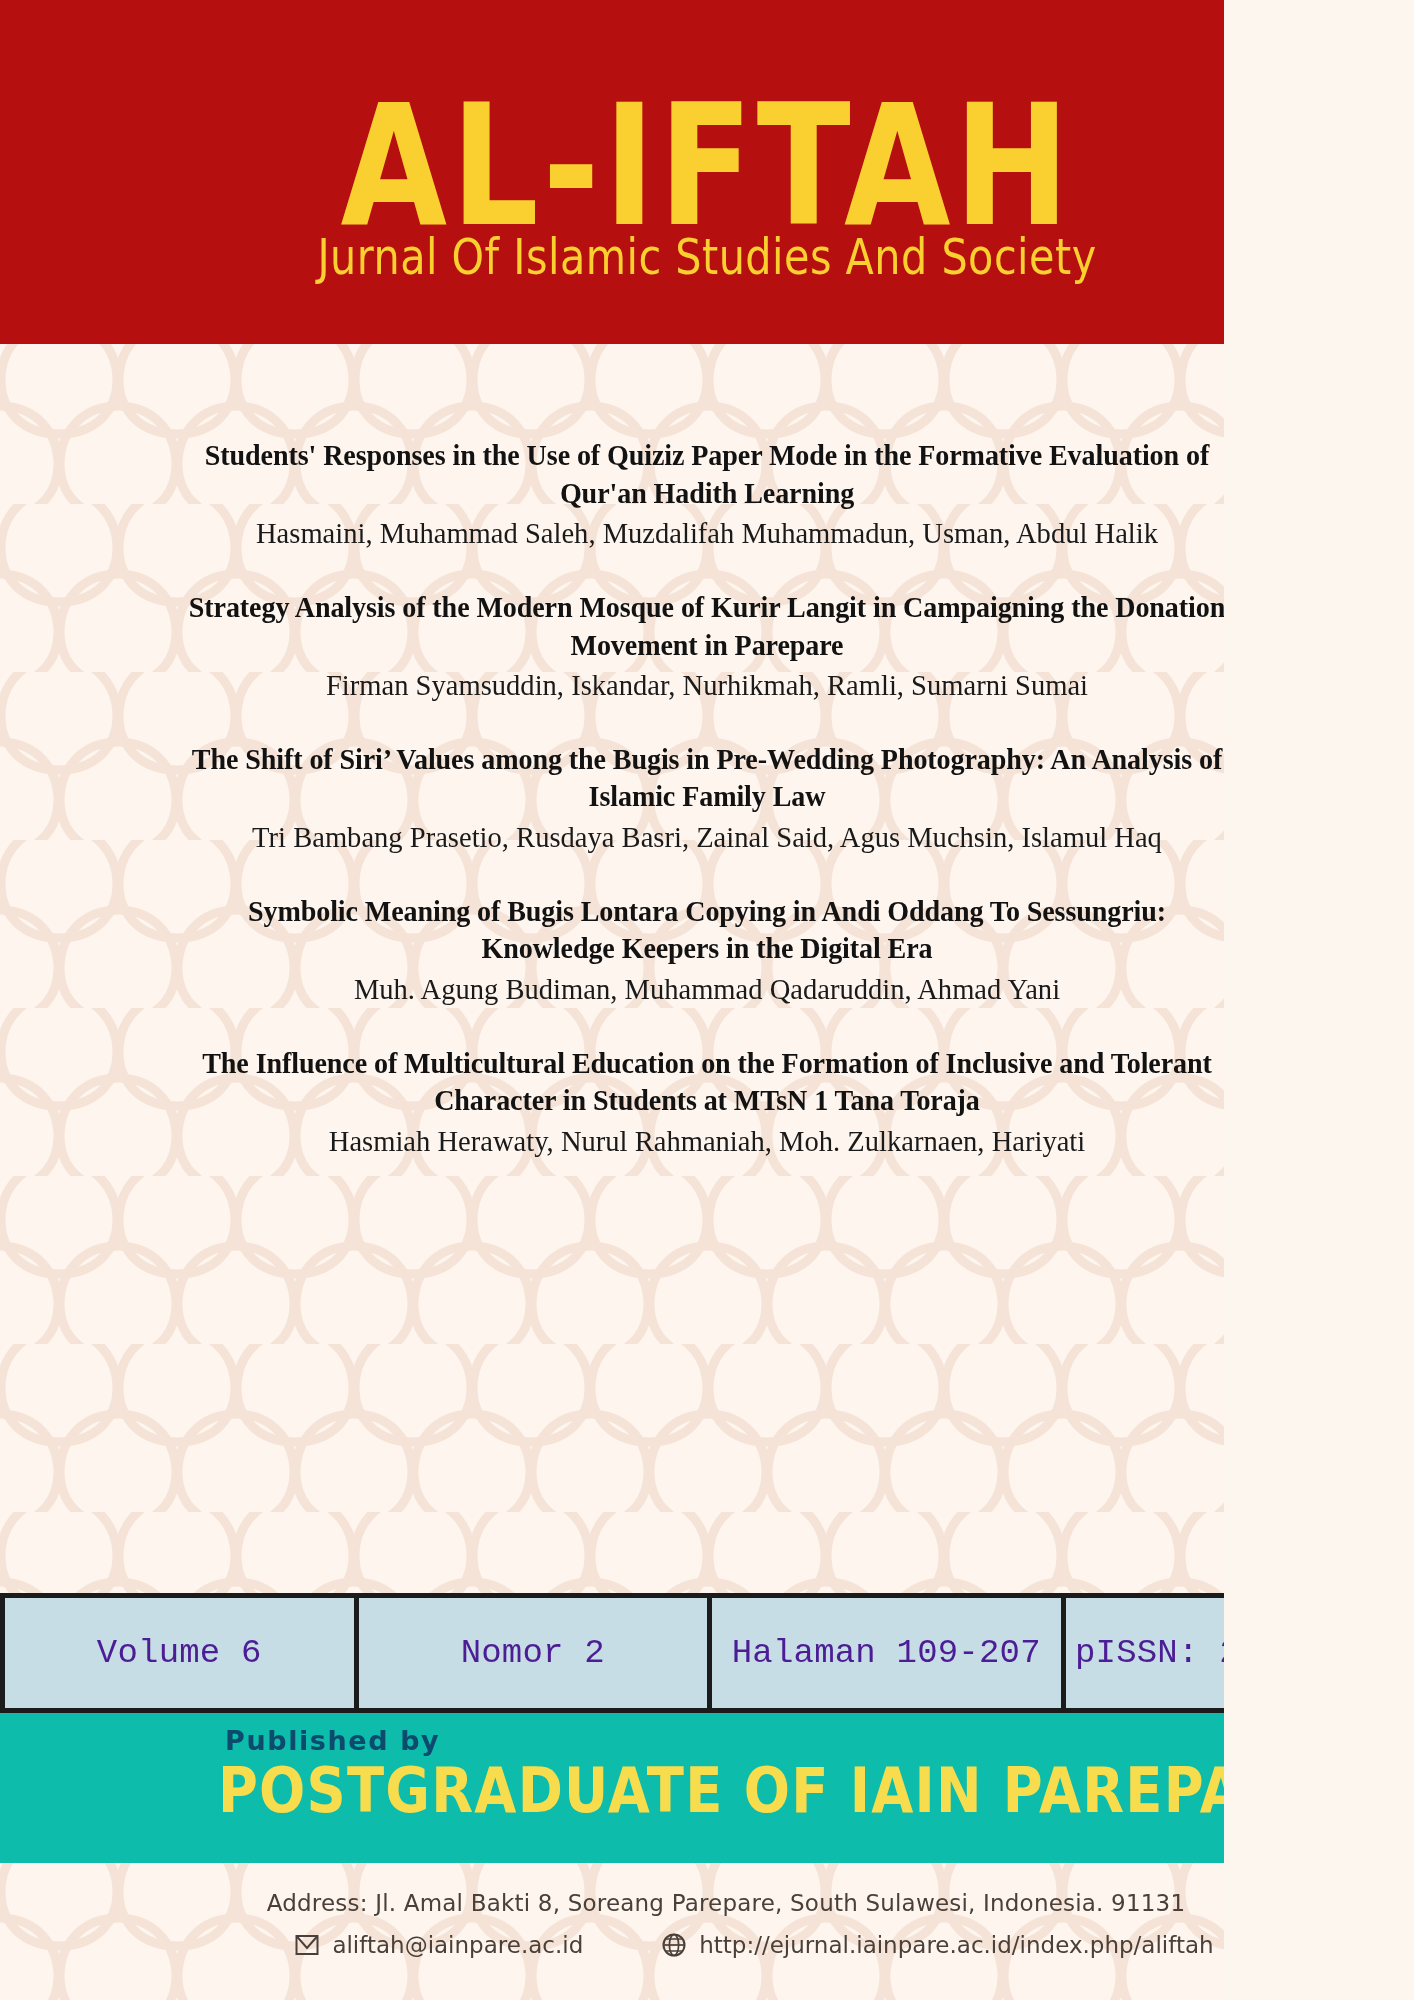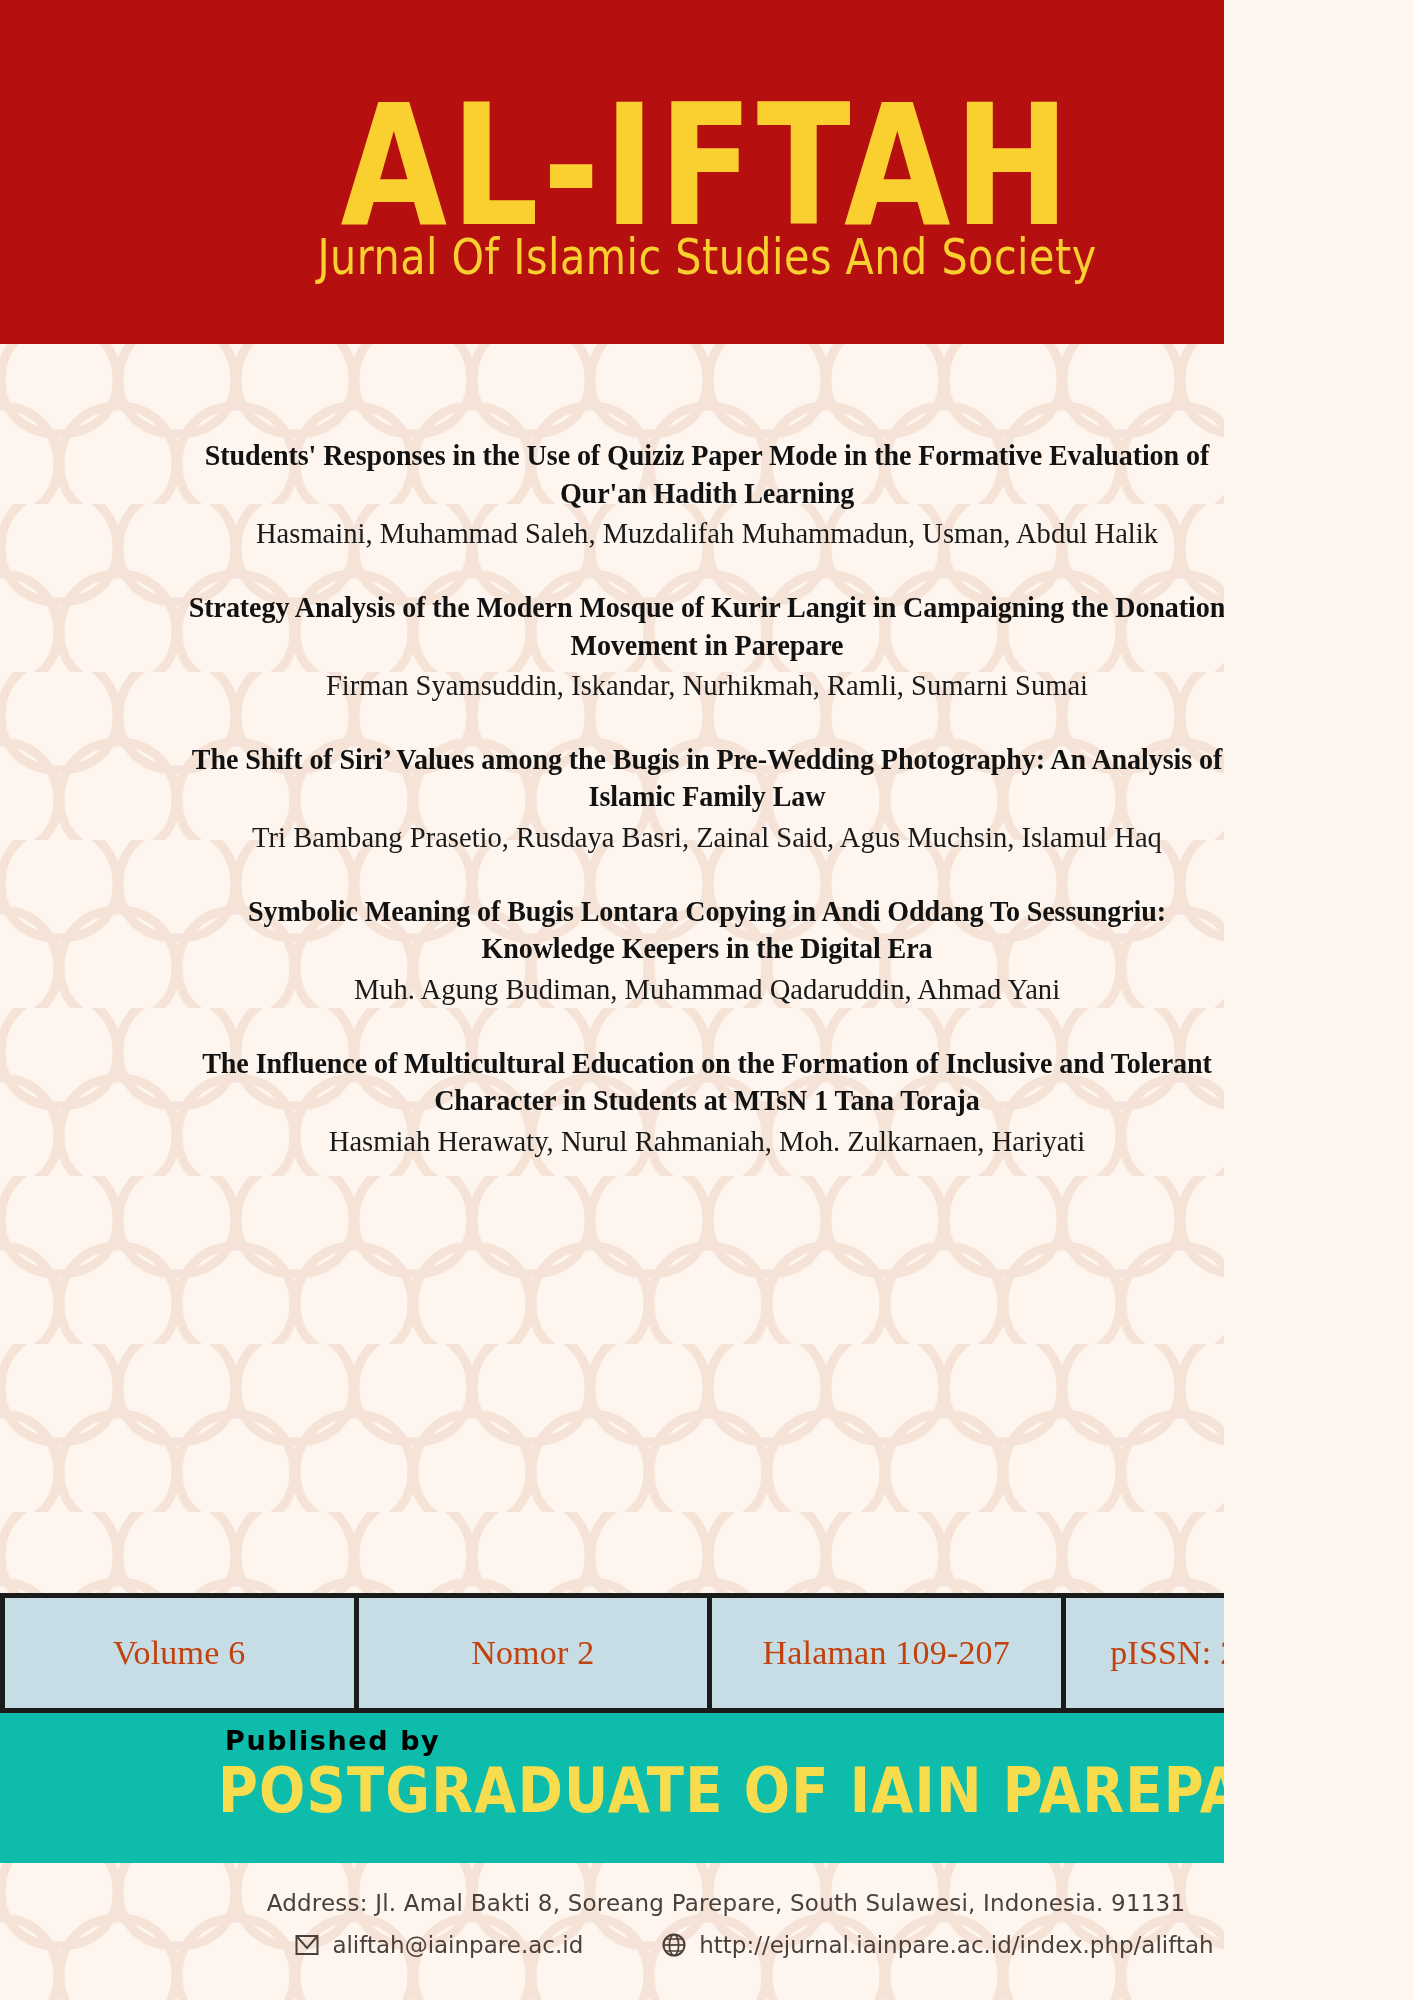--- a/index.html
+++ b/index.html
@@ -116,23 +116,23 @@
     border-bottom: 5px solid #1b1b1b;
     box-sizing: border-box;
     background: #c3dce4;
   }
   .volume-cell {
     flex: 1 1 0;
     background: #c6dde5;
     display: flex;
     align-items: center;
     justify-content: center;
-    font-family: Liberation Serif, serif;
+    font-family: Liberation Mono, monospace;
     font-size: 34px;
-    color: #c2410c;
+    color: #4c1d95;
     border-right: 5px solid #1b1b1b;
     box-sizing: border-box;
     letter-spacing: 0.2px;
   }
   .volume-cell:last-child { border-right: none; }
   .volume-cell:first-child { border-left: 5px solid #1b1b1b; }
 
   
   #publisher-band {
     position: absolute;
@@ -140,21 +140,21 @@
     top: 1713px;
     width: 1414px;
     height: 150px;
     background: #0dbcaa;
     z-index: 4;
   }
   #published-by {
     position: absolute;
     left: 225px;
     top: 12px;
-    color: #000000;
+    color: #0c4a6e;
     font-family: "DejaVu Sans", sans-serif;
     font-weight: bold;
     font-size: 27px;
     letter-spacing: 1.6px;
   }
   #publisher-name {
     position: absolute;
     left: 218px;
     top: 42px;
     color: #f7dd4d;

